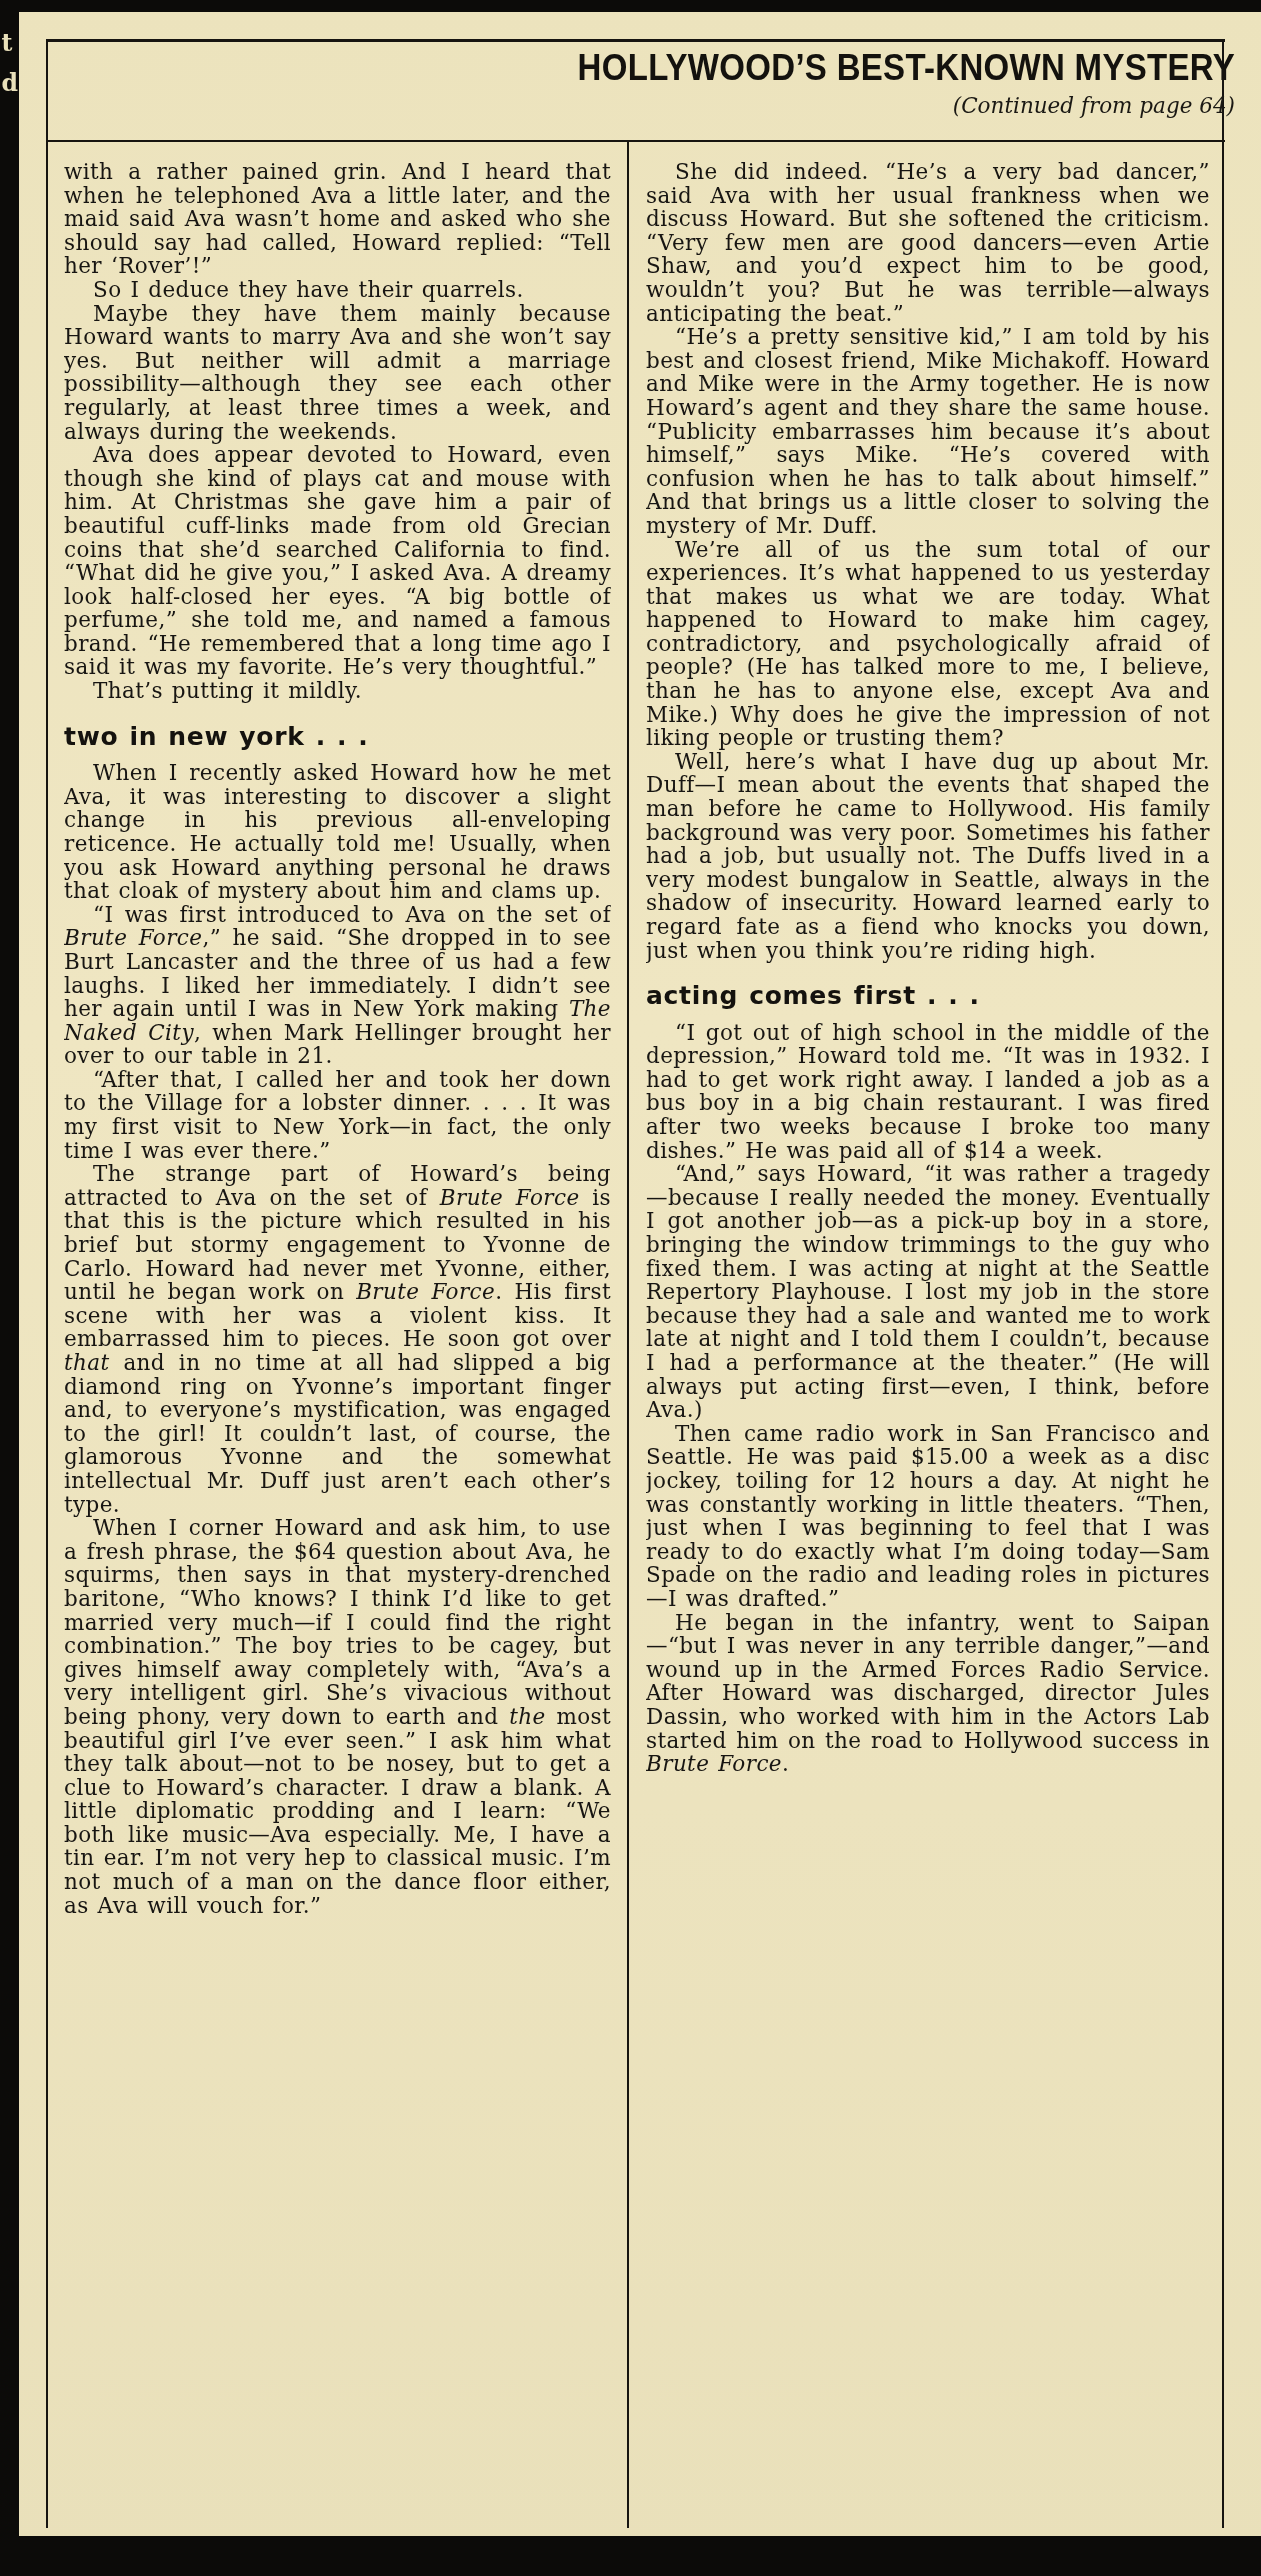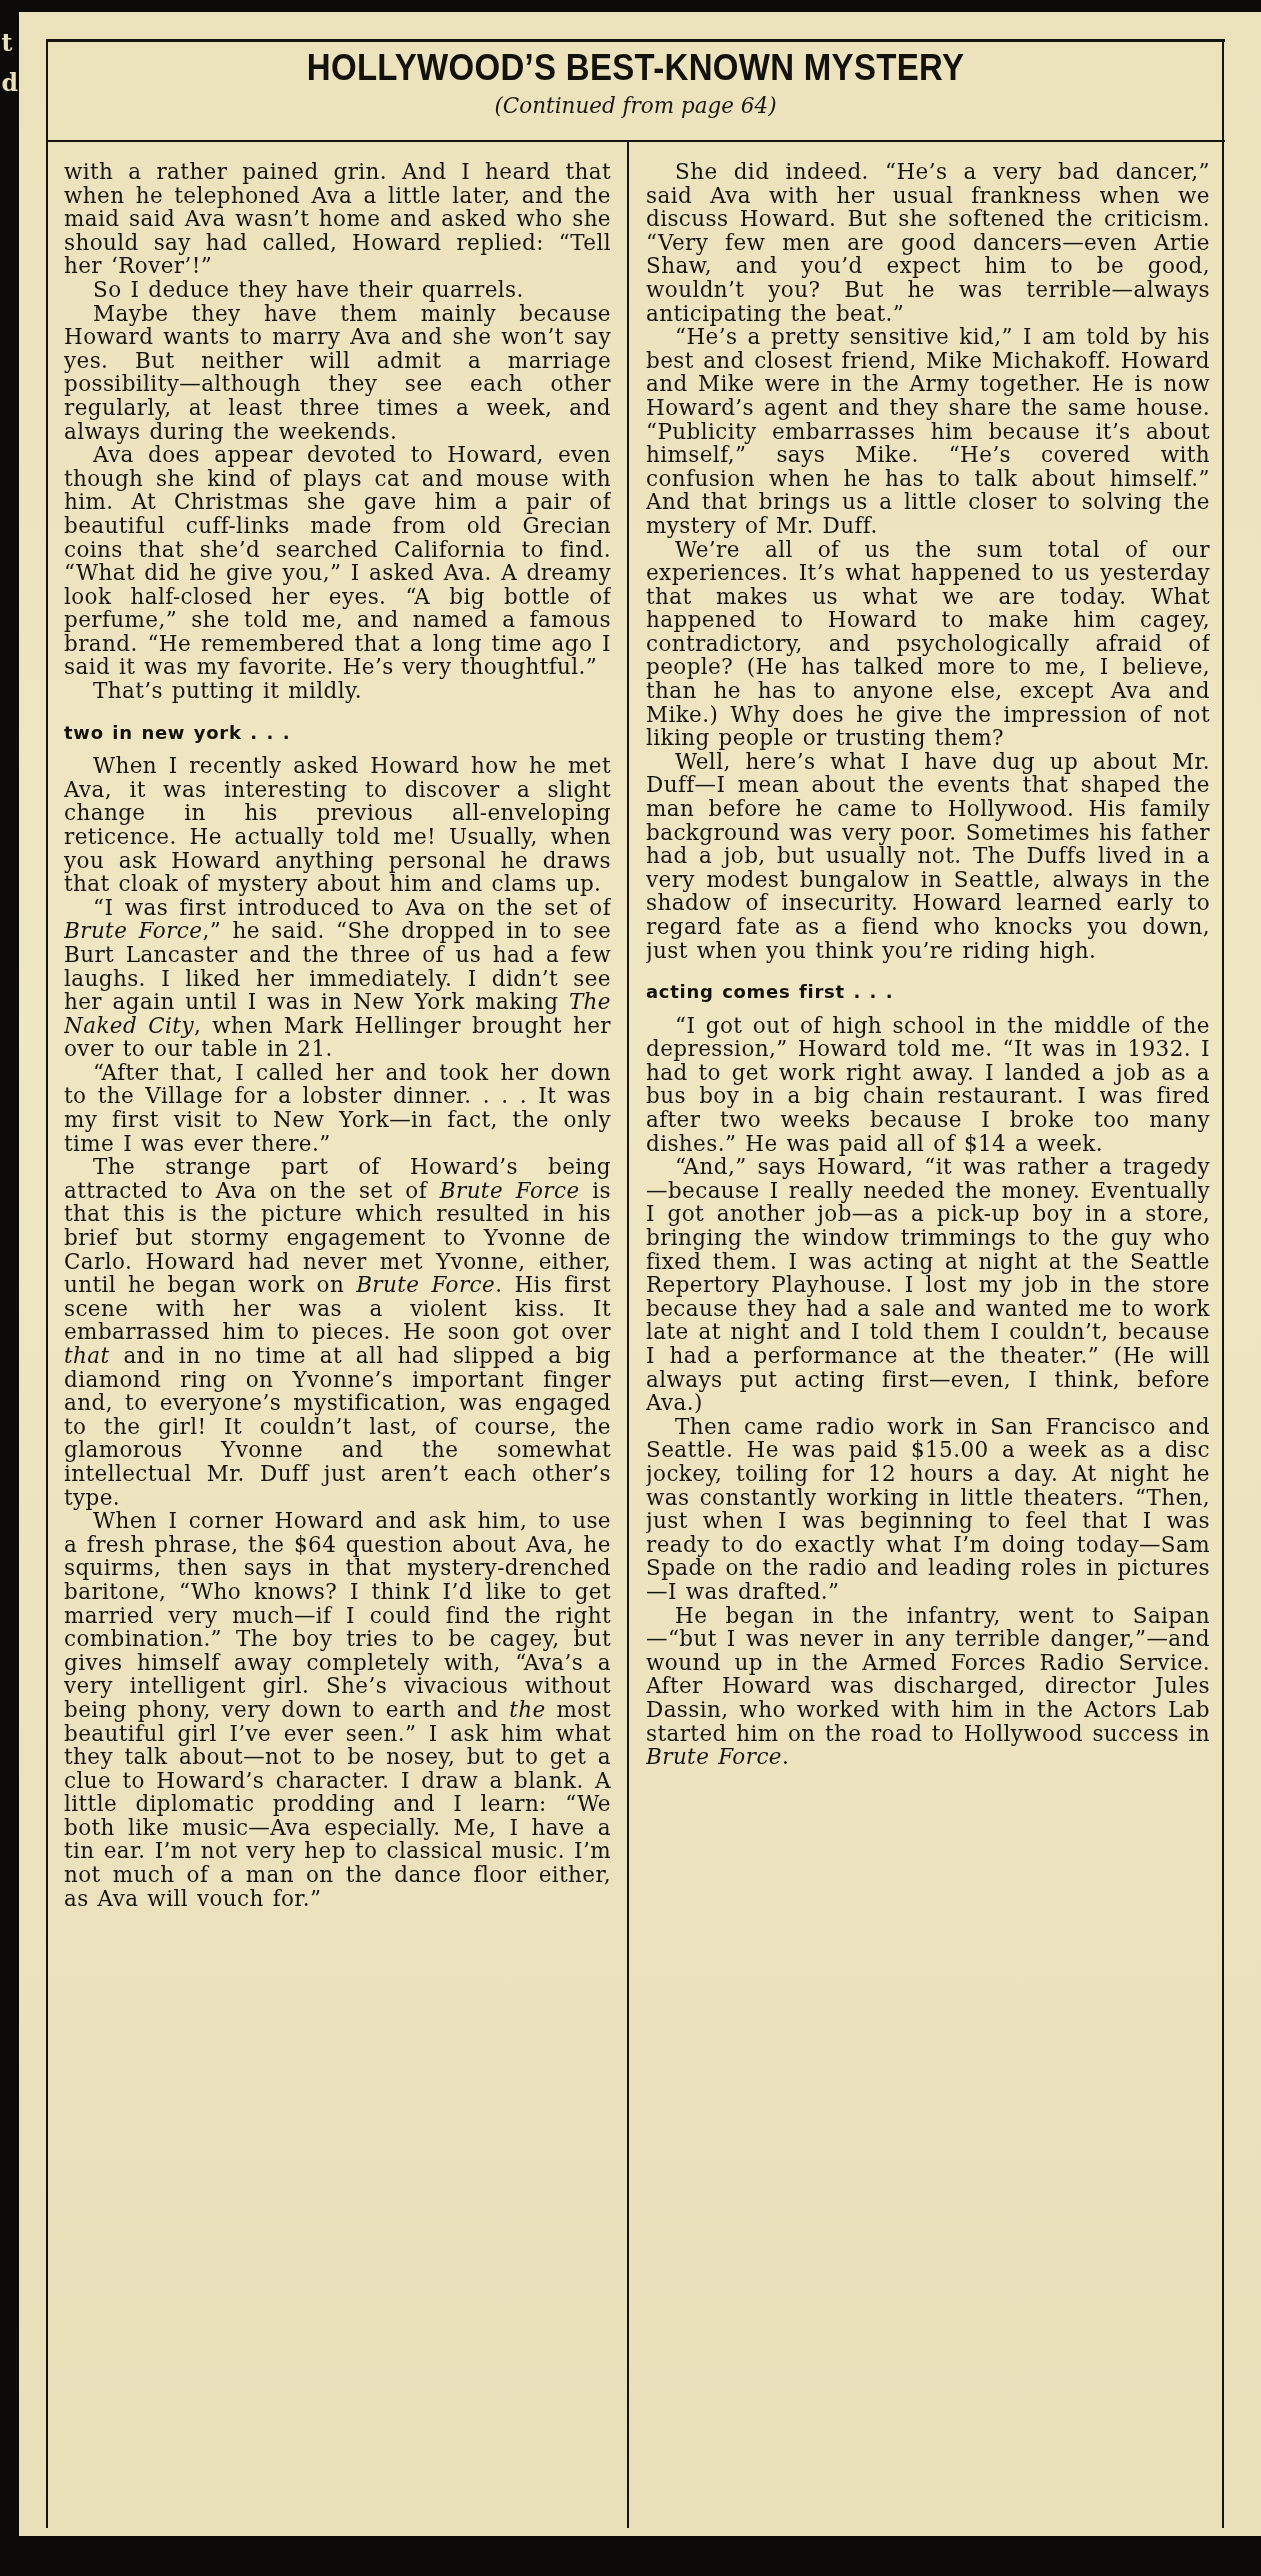--- a/index.html
+++ b/index.html
@@ -33,22 +33,22 @@
   }
   .edge-letter.el-1 { top: 32px; }
   .edge-letter.el-2 { top: 72px; }
   .rule { position: absolute; background: #161410; }
   .rule-top    { left: 46px; width: 1179px; top: 39px;  height: 2.8px; }
   .rule-sub    { left: 46px; width: 1179px; top: 140px; height: 2.1px; }
   .rule-left   { left: 46px; width: 2.1px; top: 39px;  height: 2489px; }
   .rule-right  { left: 1222px; width: 2.1px; top: 39px; height: 2489px; }
   .rule-center { left: 627px; width: 2.1px; top: 140px; height: 2388px; }
   .masthead {
-    position: absolute; top: 51px; left: 46px; width: 1179px;
-    text-align: center;
+    position: absolute; top: 51px; left: 56px; width: 1179px;
+    text-align: right;
   }
   .masthead h1 {
     margin: 0;
     display: inline-block;
     font-family: "Liberation Sans", sans-serif;
     font-weight: bold;
     font-size: 33px;
     line-height: 1;
     letter-spacing: 0.3px;
     transform: scaleY(1.12);
@@ -82,21 +82,21 @@
     text-align: justify;
   }
   .col-left  { width: 547px; flex: 0 0 547px; }
   .col-right { width: 564px; flex: 0 0 564px; }
   .para { margin: 0; text-indent: 29px; }
   .para.no-indent { text-indent: 0; }
   .section-head {
     margin: 21px 0 12.5px 0;
     font-family: "DejaVu Sans", sans-serif;
     font-weight: bold;
-    font-size: 18px;
+    font-size: 25px;
     line-height: 1;
     letter-spacing: 0.7px;
     text-align: left;
     text-indent: 0;
     color: #14120e;
   }
   .para i { font-style: italic; }
 </style>
 </head>
 <body>

